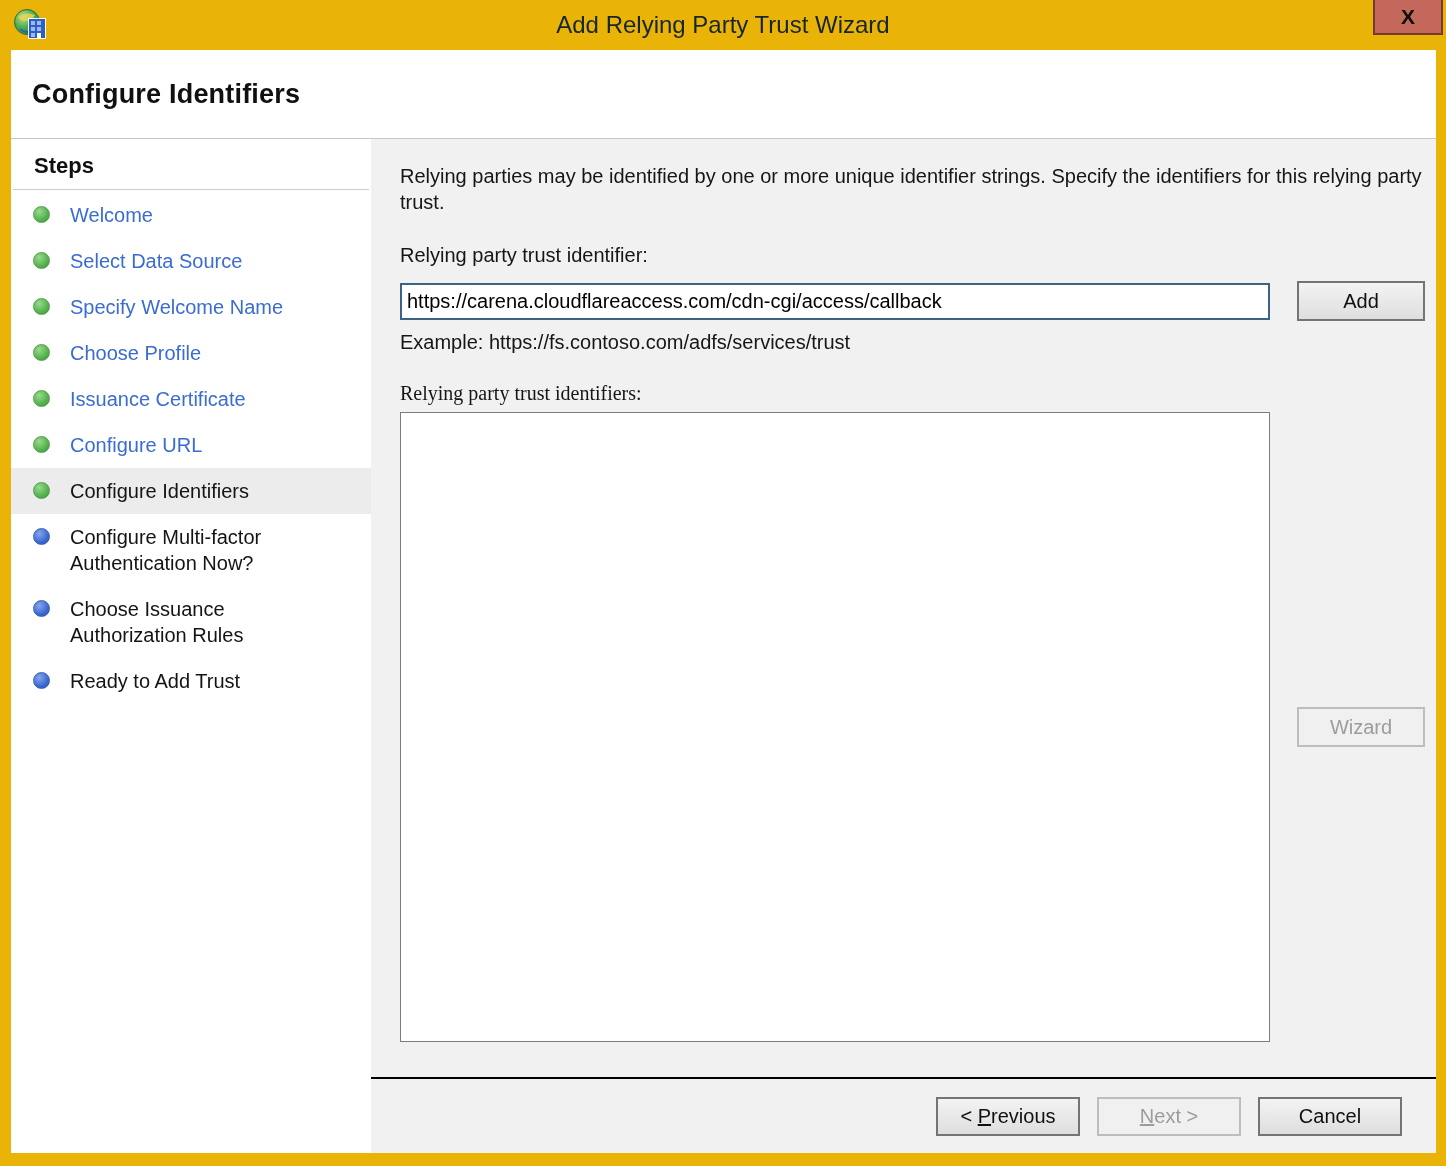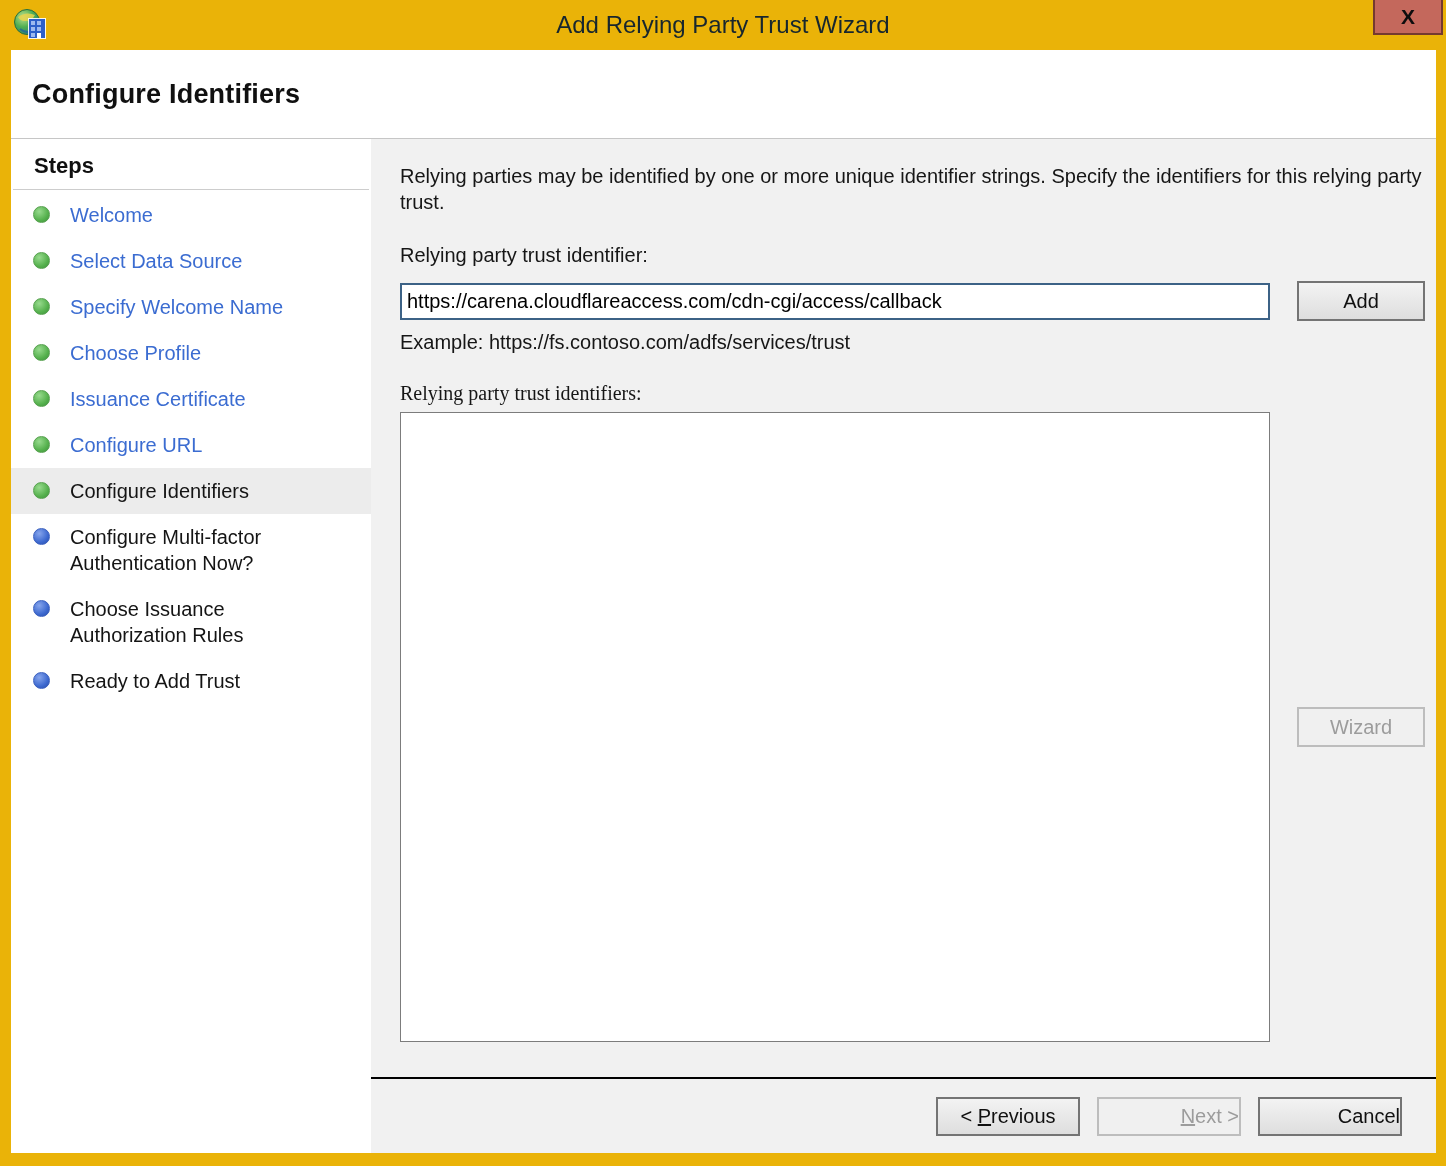--- a/index.html
+++ b/index.html
@@ -53,21 +53,21 @@
   .side-btn { margin-left:27px; flex:none; }
   .btn.disabled { background:#f0f0f0; border-color:#bdbdbd; color:#9c9c9c; cursor:default; }
   .example { font-size:20px; color:#161616; margin:10px 0 28px; }
   .label2 { margin-bottom:7px;font-family:Liberation Serif, serif; }
   .listbox { width:870px; height:630px; background:#ffffff; border:1px solid #7c7c7c; box-sizing:border-box; }
 
   
   .footer { position:absolute; left:0; right:0; bottom:0; height:76px; border-top:2px solid #000000;
             display:flex; align-items:center; justify-content:flex-end; padding-right:34px; box-sizing:border-box; background:#f1f1f1; }
   .footer .btn { width:144px; height:39px; }
-  .footer .btn + .btn { margin-left:17px;text-align:right; }
+  .footer .btn + .btn { margin-left:17px; }
   .accel { text-decoration:underline; }
 </style>
 <title>Add Relying Party Trust Wizard</title></head>
 <body>
 
 <div class="window">
 
   <div class="titlebar">
     <svg class="app-icon" viewBox="0 0 36 36" aria-hidden="true">
       <defs>

